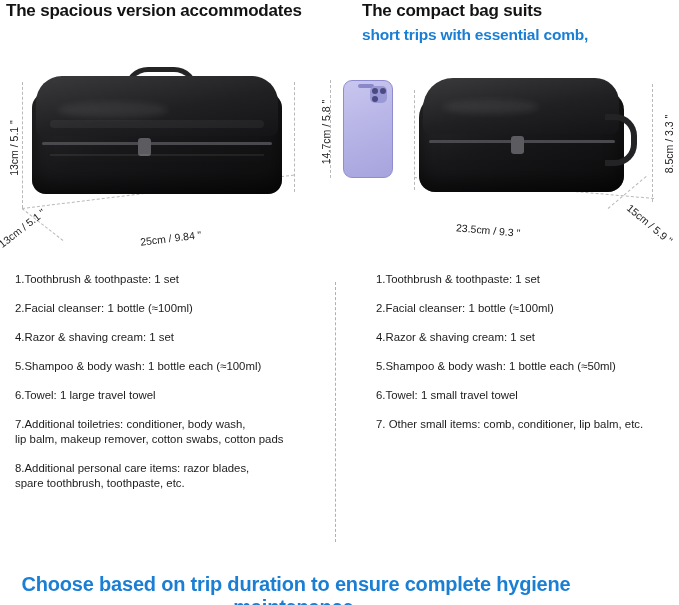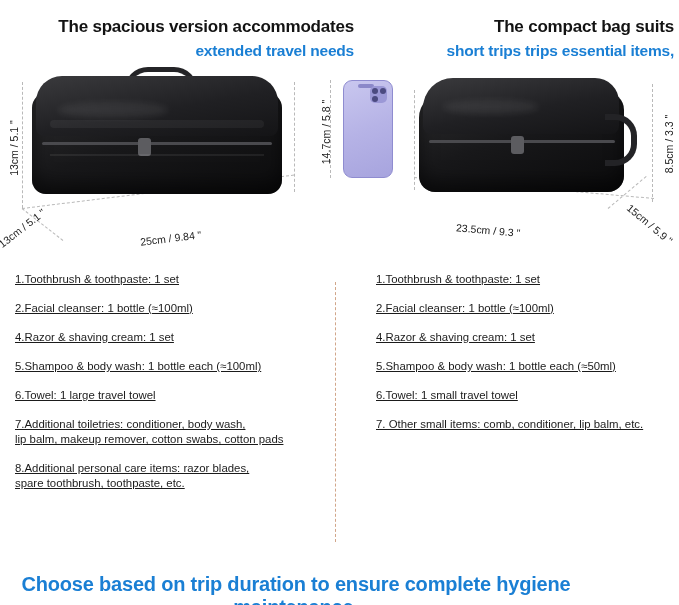--- a/index.html
+++ b/index.html
@@ -17,23 +17,22 @@
   }
   .page {
     position: relative;
     width: 679px;
     height: 605px;
   }
 
   
   .head-left, .head-right {
     position: absolute;
-    text-align: right;
+    text-align: left;
     font-weight: bold;
-    margin-top: 16px;
   }
   .head-left { left: 6px; top: 0px; width: 348px; }
   .head-right { left: 362px; top: 0px; width: 312px; }
   .head-l1 {
     font-size: 17px;
     color: #131313;
     line-height: 21px;
     letter-spacing: -0.2px;
   }
   .head-l2 {
@@ -247,21 +246,20 @@
     top: 0;
     font-size: 11.4px;
     line-height: 15px;
     color: #1b1b1b;
   }
   .col.left  { left: 15px;  width: 305px; }
   .col.right { left: 376px; width: 295px; }
   .col .item {
     margin-bottom: 14px;
     white-space: pre-line;
-    text-decoration: underline;
   }
 
   
   .footer {
     position: absolute;
     left: 0;
     top: 573px;
     width: 592px;
     text-align: center;
     font-size: 20px;
@@ -270,26 +268,25 @@
     letter-spacing: -0.2px;
   }
 </style>
 </head>
 <body>
 
 <div class="page">
 
   <div class="head-left">
     <div class="head-l1">The spacious version accommodates</div>
-    <div class="head-l2">extended travel needs</div>
   </div>
 
   <div class="head-right">
     <div class="head-l1">The compact bag suits</div>
-    <div class="head-l2">short trips trips essential items,</div>
+    <div class="head-l2">short trips with essential comb,</div>
   </div>
 
   <div class="diagram">
 
     <div class="dash" style="left:22px; top:26px; height:126px; border-left-width:1px;"></div>
     <div class="dash" style="left:22px; top:152px; width:272px; border-top-width:1px; transform:skewY(-7deg); transform-origin:left center;"></div>
     <div class="dash" style="left:294px; top:26px; height:110px; border-left-width:1px;"></div>
     <div class="dash" style="left:22px; top:152px; width:52px; border-top-width:1px; transform:rotate(38deg); transform-origin:left center;"></div>
 
     <div class="bag-large">

